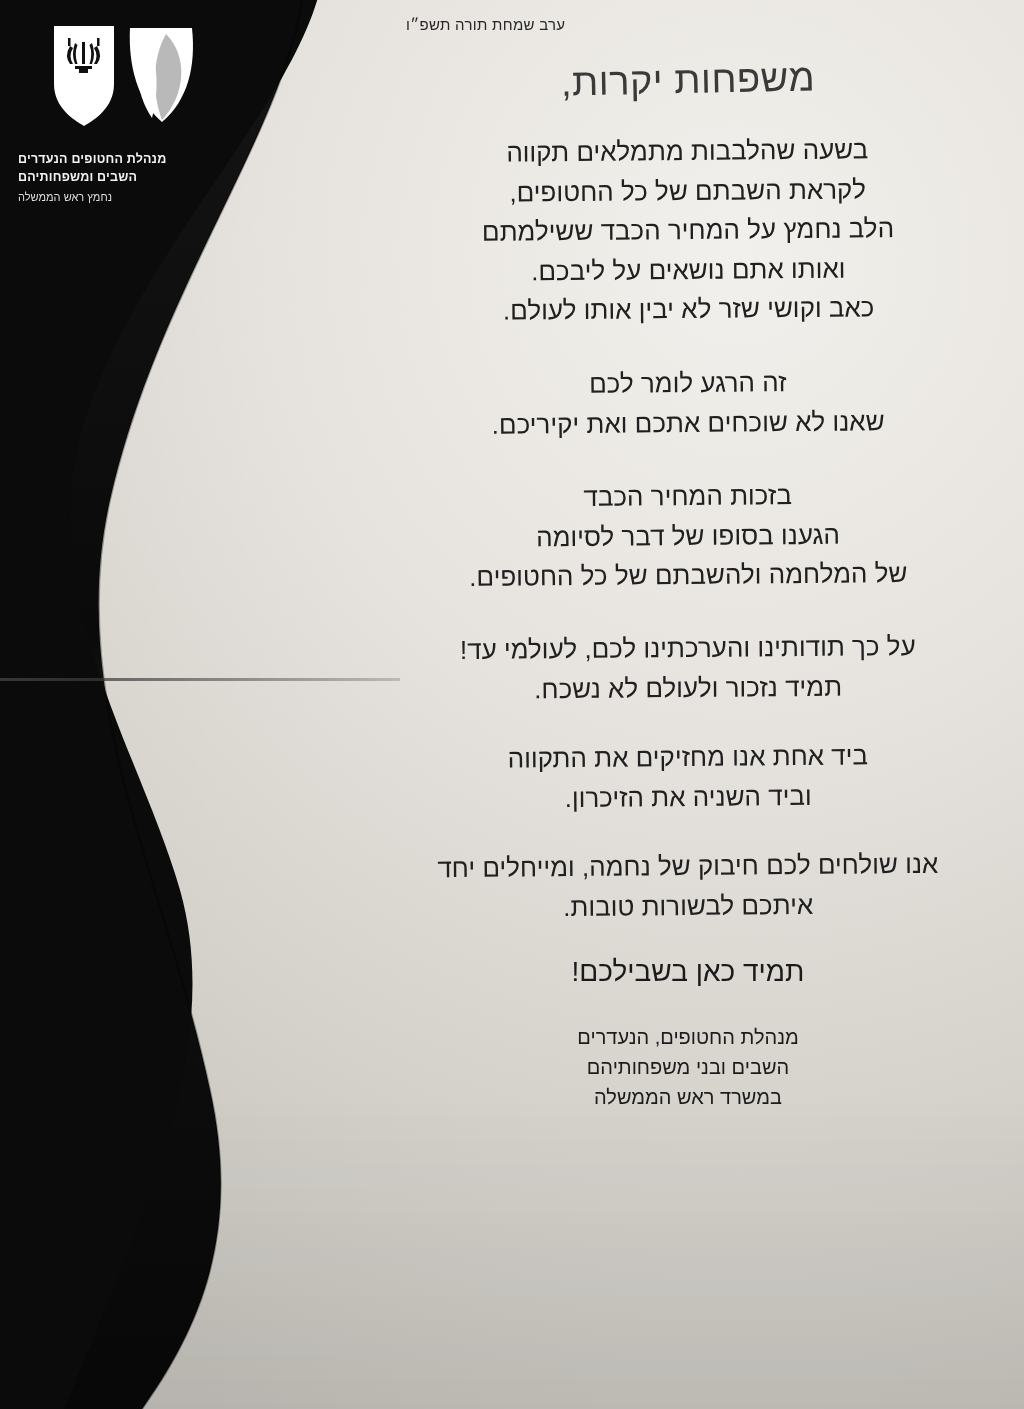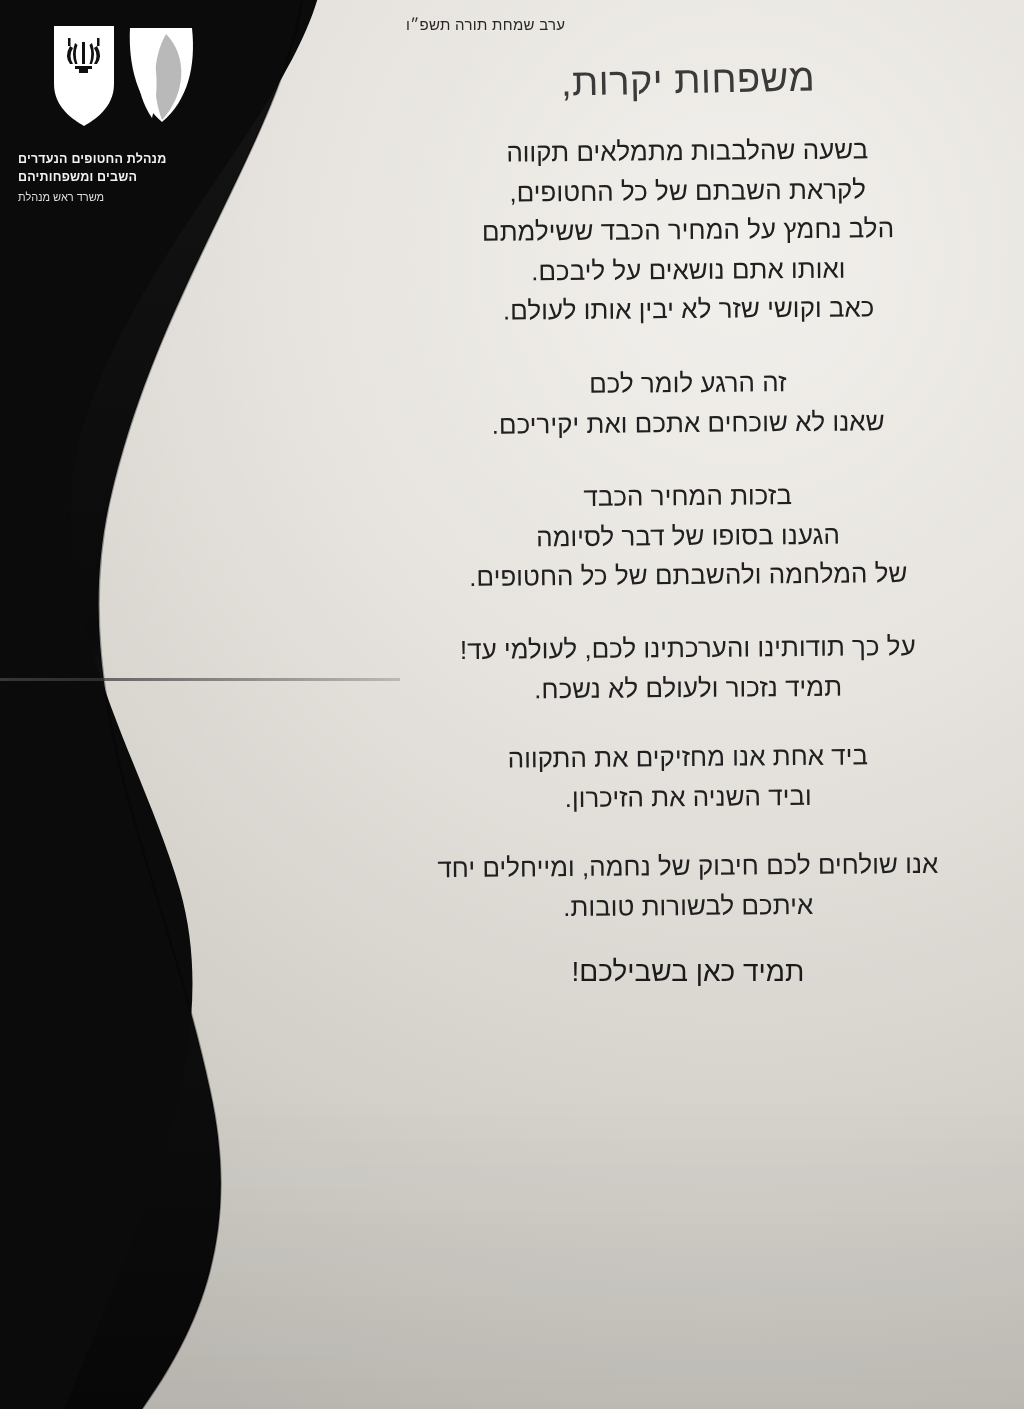--- a/index.html
+++ b/index.html
@@ -190,21 +190,21 @@
           <rect x="51" y="16" width="2.5" height="8"></rect>
         </g>
 
         <path d="M84,6 L146,6 C150,44 142,78 116,100 C92,80 82,44 84,6 Z" fill="#ffffff"></path>
         <path d="M120,12 C142,34 140,72 116,98 C106,72 106,36 120,12 Z" fill="#b9b9b9"></path>
         <path d="M96,10 C112,30 114,66 106,96 C88,70 88,34 96,10 Z" fill="#ffffff"></path>
       </svg>
     </div>
     <div class="emblem-logo-text" style="white-space:pre-line">מנהלת החטופים הנעדרים
 השבים ומשפחותיהם</div>
-    <div class="emblem-logo-sub">משרד ראש מנהלת</div>
+    <div class="emblem-logo-sub">נחמץ ראש הממשלה</div>
   </div>
 
   <div class="letter">
     <div class="date-line">ערב שמחת תורה תשפ״ו</div>
     <div class="salutation">משפחות יקרות,</div>
 
     <p class="para" style="white-space:pre-line">בשעה שהלבבות מתמלאים תקווה
 לקראת השבתם של כל החטופים,
 הלב נחמץ על המחיר הכבד ששילמתם
 ואותו אתם נושאים על ליבכם.
@@ -215,15 +215,18 @@
 הגענו בסופו של דבר לסיומה
 של המלחמה ולהשבתם של כל החטופים.</p>
     <p class="para tight" style="white-space:pre-line">על כך תודותינו והערכתינו לכם, לעולמי עד!
 תמיד נזכור ולעולם לא נשכח.</p>
     <p class="para tight" style="white-space:pre-line">ביד אחת אנו מחזיקים את התקווה
 וביד השניה את הזיכרון.</p>
     <p class="para tight" style="white-space:pre-line">אנו שולחים לכם חיבוק של נחמה, ומייחלים יחד
 איתכם לבשורות טובות.</p>
 
     <div class="closing">תמיד כאן בשבילכם!</div>
+    <div class="signature" style="white-space:pre-line">מנהלת החטופים, הנעדרים
+השבים ובני משפחותיהם
+במשרד ראש הממשלה</div>
   </div>
 
 </div>
 
 </body></html>

